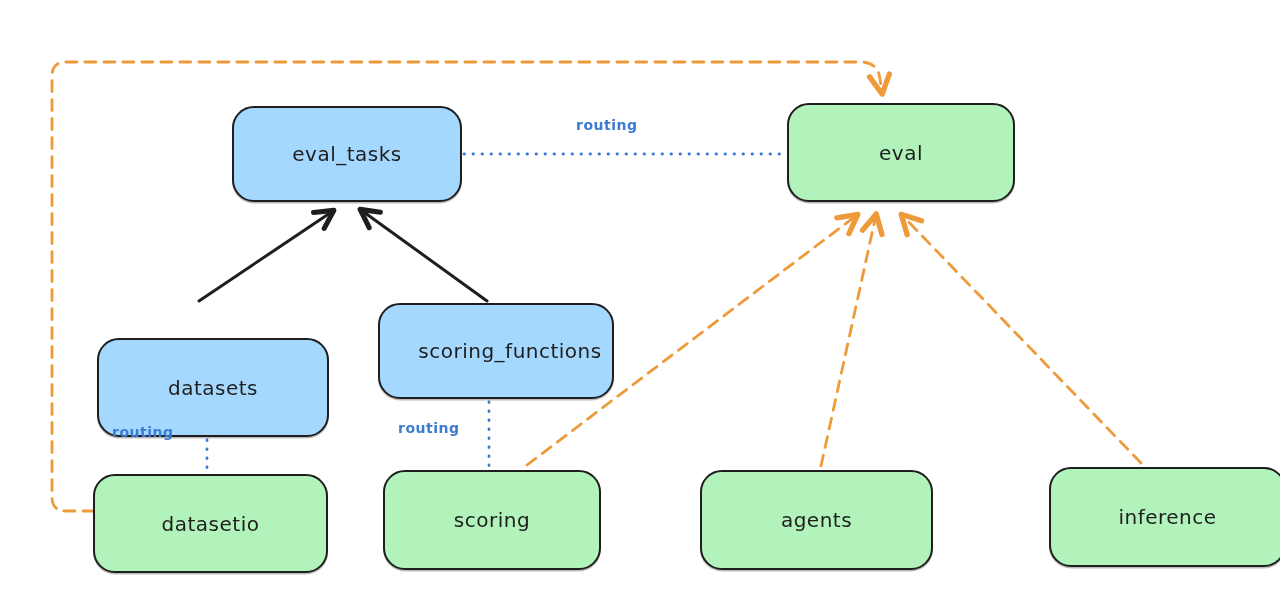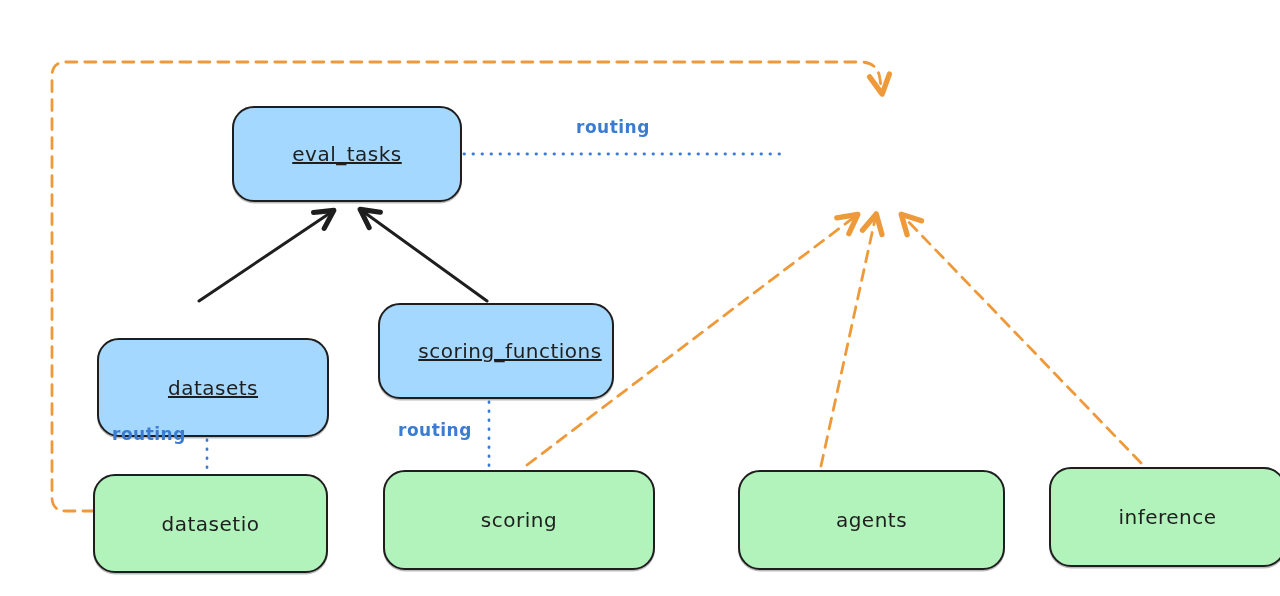--- a/index.html
+++ b/index.html
@@ -13,33 +13,33 @@
   .edges{position:absolute;left:0;top:0;width:1280px;height:596px;}
   .node{
     position:absolute;
     display:flex;align-items:center;justify-content:center;
     border:2.6px solid #1e1e1e;
     border-radius:22px;
     box-shadow:0 1.5px 0 rgba(30,30,30,.30);
     font-size:20px;color:#1e1e1e;letter-spacing:.5px;
     box-sizing:border-box;
   }
-  .node.blue{background:#a5d8ff;text-decoration:underline;}
+  .node.blue{background:#a5d8ff;}
   .node.green{background:#b2f2bb;}
   .n-eval_tasks{left:232px;top:106px;width:230px;height:96px;}
   .n-eval{left:787px;top:103px;width:228px;height:99px;}
   .n-datasets{left:97px;top:302px;width:232px;height:99px;margin-top:36px;}
   .n-scoring_functions{left:378px;top:303px;width:236px;height:96px;padding-left:28px;}
   .n-datasetio{left:93px;top:474px;width:235px;height:99px;}
-  .n-scoring{left:383px;top:470px;width:272px;height:100px;}
-  .n-agents{left:738px;top:470px;width:267px;height:100px;align-items:center;}
+  .n-scoring{left:383px;top:470px;width:218px;height:100px;}
+  .n-agents{left:700px;top:470px;width:233px;height:100px;align-items:center;}
   .n-inference{left:1021px;top:467px;width:237px;height:100px;margin-left:28px;}
   .edge-label{
     position:absolute;
-    color:#3b7cd2;font-size:17px;font-weight:600;letter-spacing:.5px;
+    color:#3b7cd2;font-size:14px;font-weight:600;letter-spacing:.5px;
   }
   .el-1{left:576px;top:117px;}
   .el-2{left:112px;top:424px;}
   .el-3{left:398px;top:420px;}
 </style>
 </head>
 <body>
 
 <div class="canvas">
 
@@ -62,20 +62,23 @@
 
     <path d="M94 511 L66 511 Q52 511 52 497 L52 76 Q52 62 66 62 L860 62 Q878 62 880 79 L882 93" fill="none" stroke="#ee9a3a" stroke-width="2.8" stroke-linecap="round" stroke-dasharray="11 8" marker-end="url(#mOrange)"></path>
     <path d="M527 465 L857 215" fill="none" stroke="#ee9a3a" stroke-width="2.8" stroke-linecap="round" stroke-dasharray="11 8" marker-end="url(#mOrange)"></path>
     <path d="M821 466 L876 215" fill="none" stroke="#ee9a3a" stroke-width="2.8" stroke-linecap="round" stroke-dasharray="11 8" marker-end="url(#mOrange)"></path>
     <path d="M1141 463 L902 215" fill="none" stroke="#ee9a3a" stroke-width="2.8" stroke-linecap="round" stroke-dasharray="11 8" marker-end="url(#mOrange)"></path>
   </svg>
 
   <div class="node blue n-eval_tasks">
     <span>eval_tasks</span>
   </div>
+  <div class="node green n-eval">
+    <span>eval</span>
+  </div>
   <div class="node blue n-datasets">
     <span>datasets</span>
   </div>
   <div class="node blue n-scoring_functions">
     <span>scoring_functions</span>
   </div>
   <div class="node green n-datasetio">
     <span>datasetio</span>
   </div>
   <div class="node green n-scoring">

